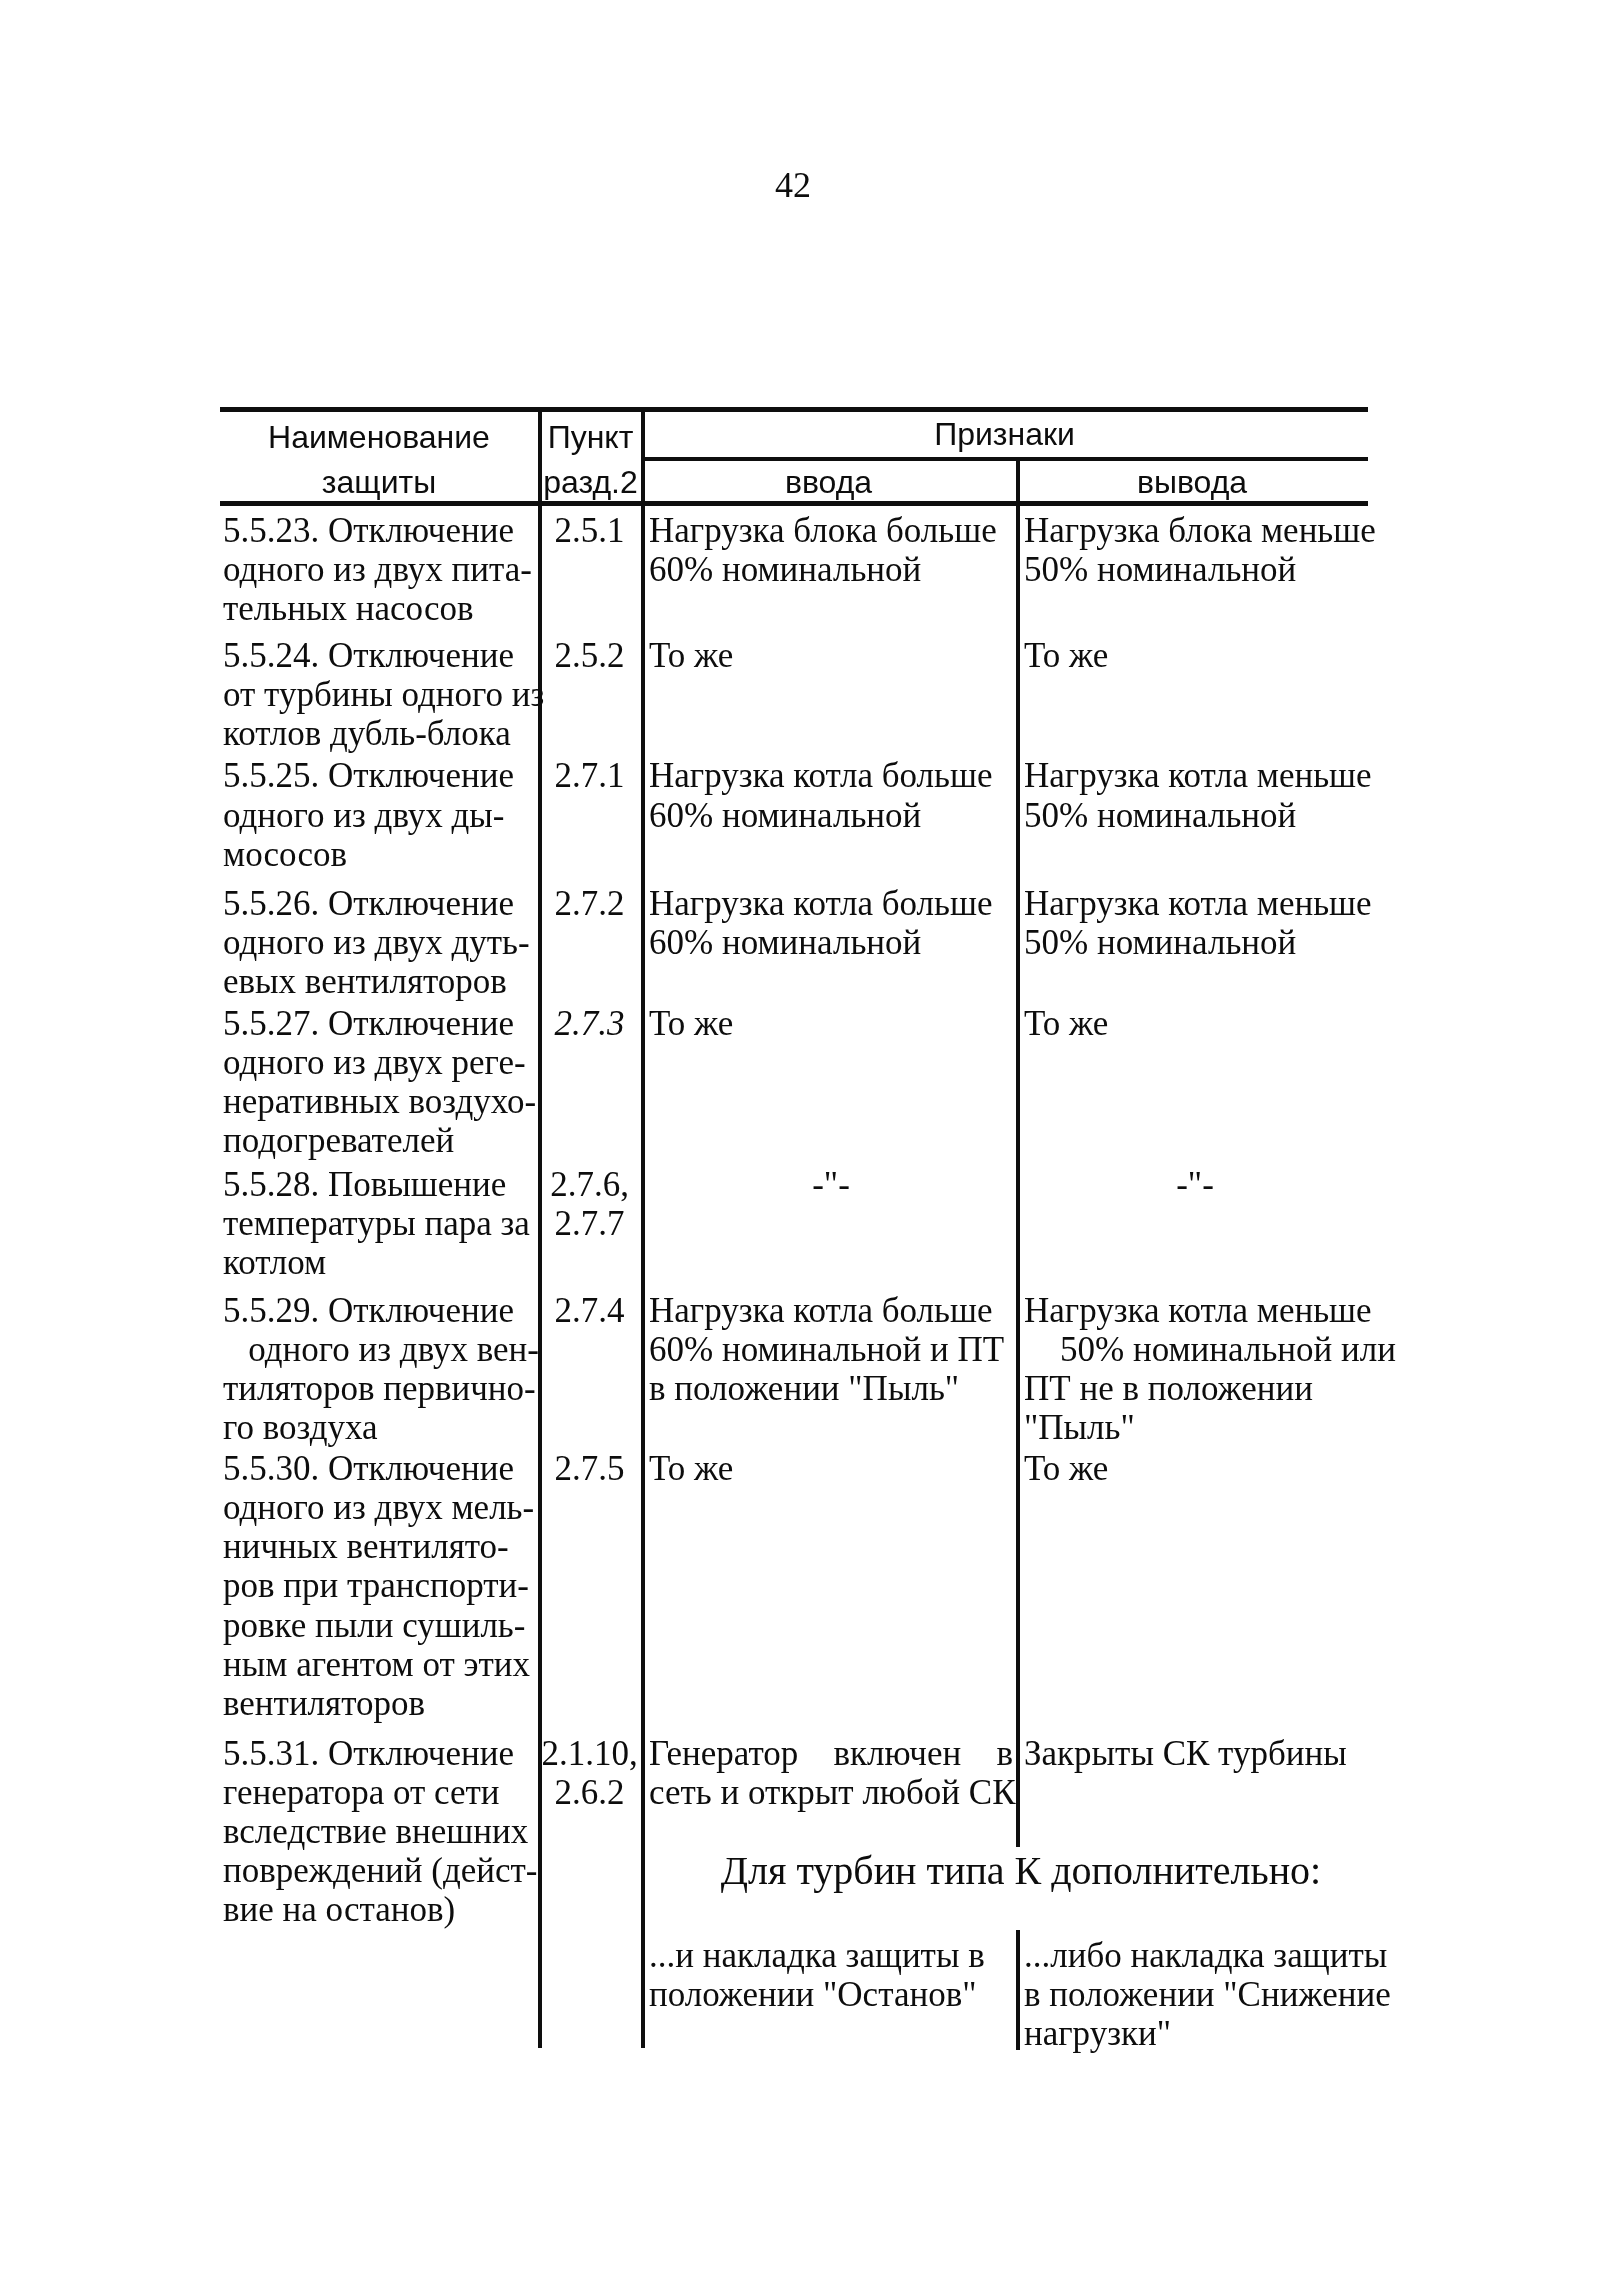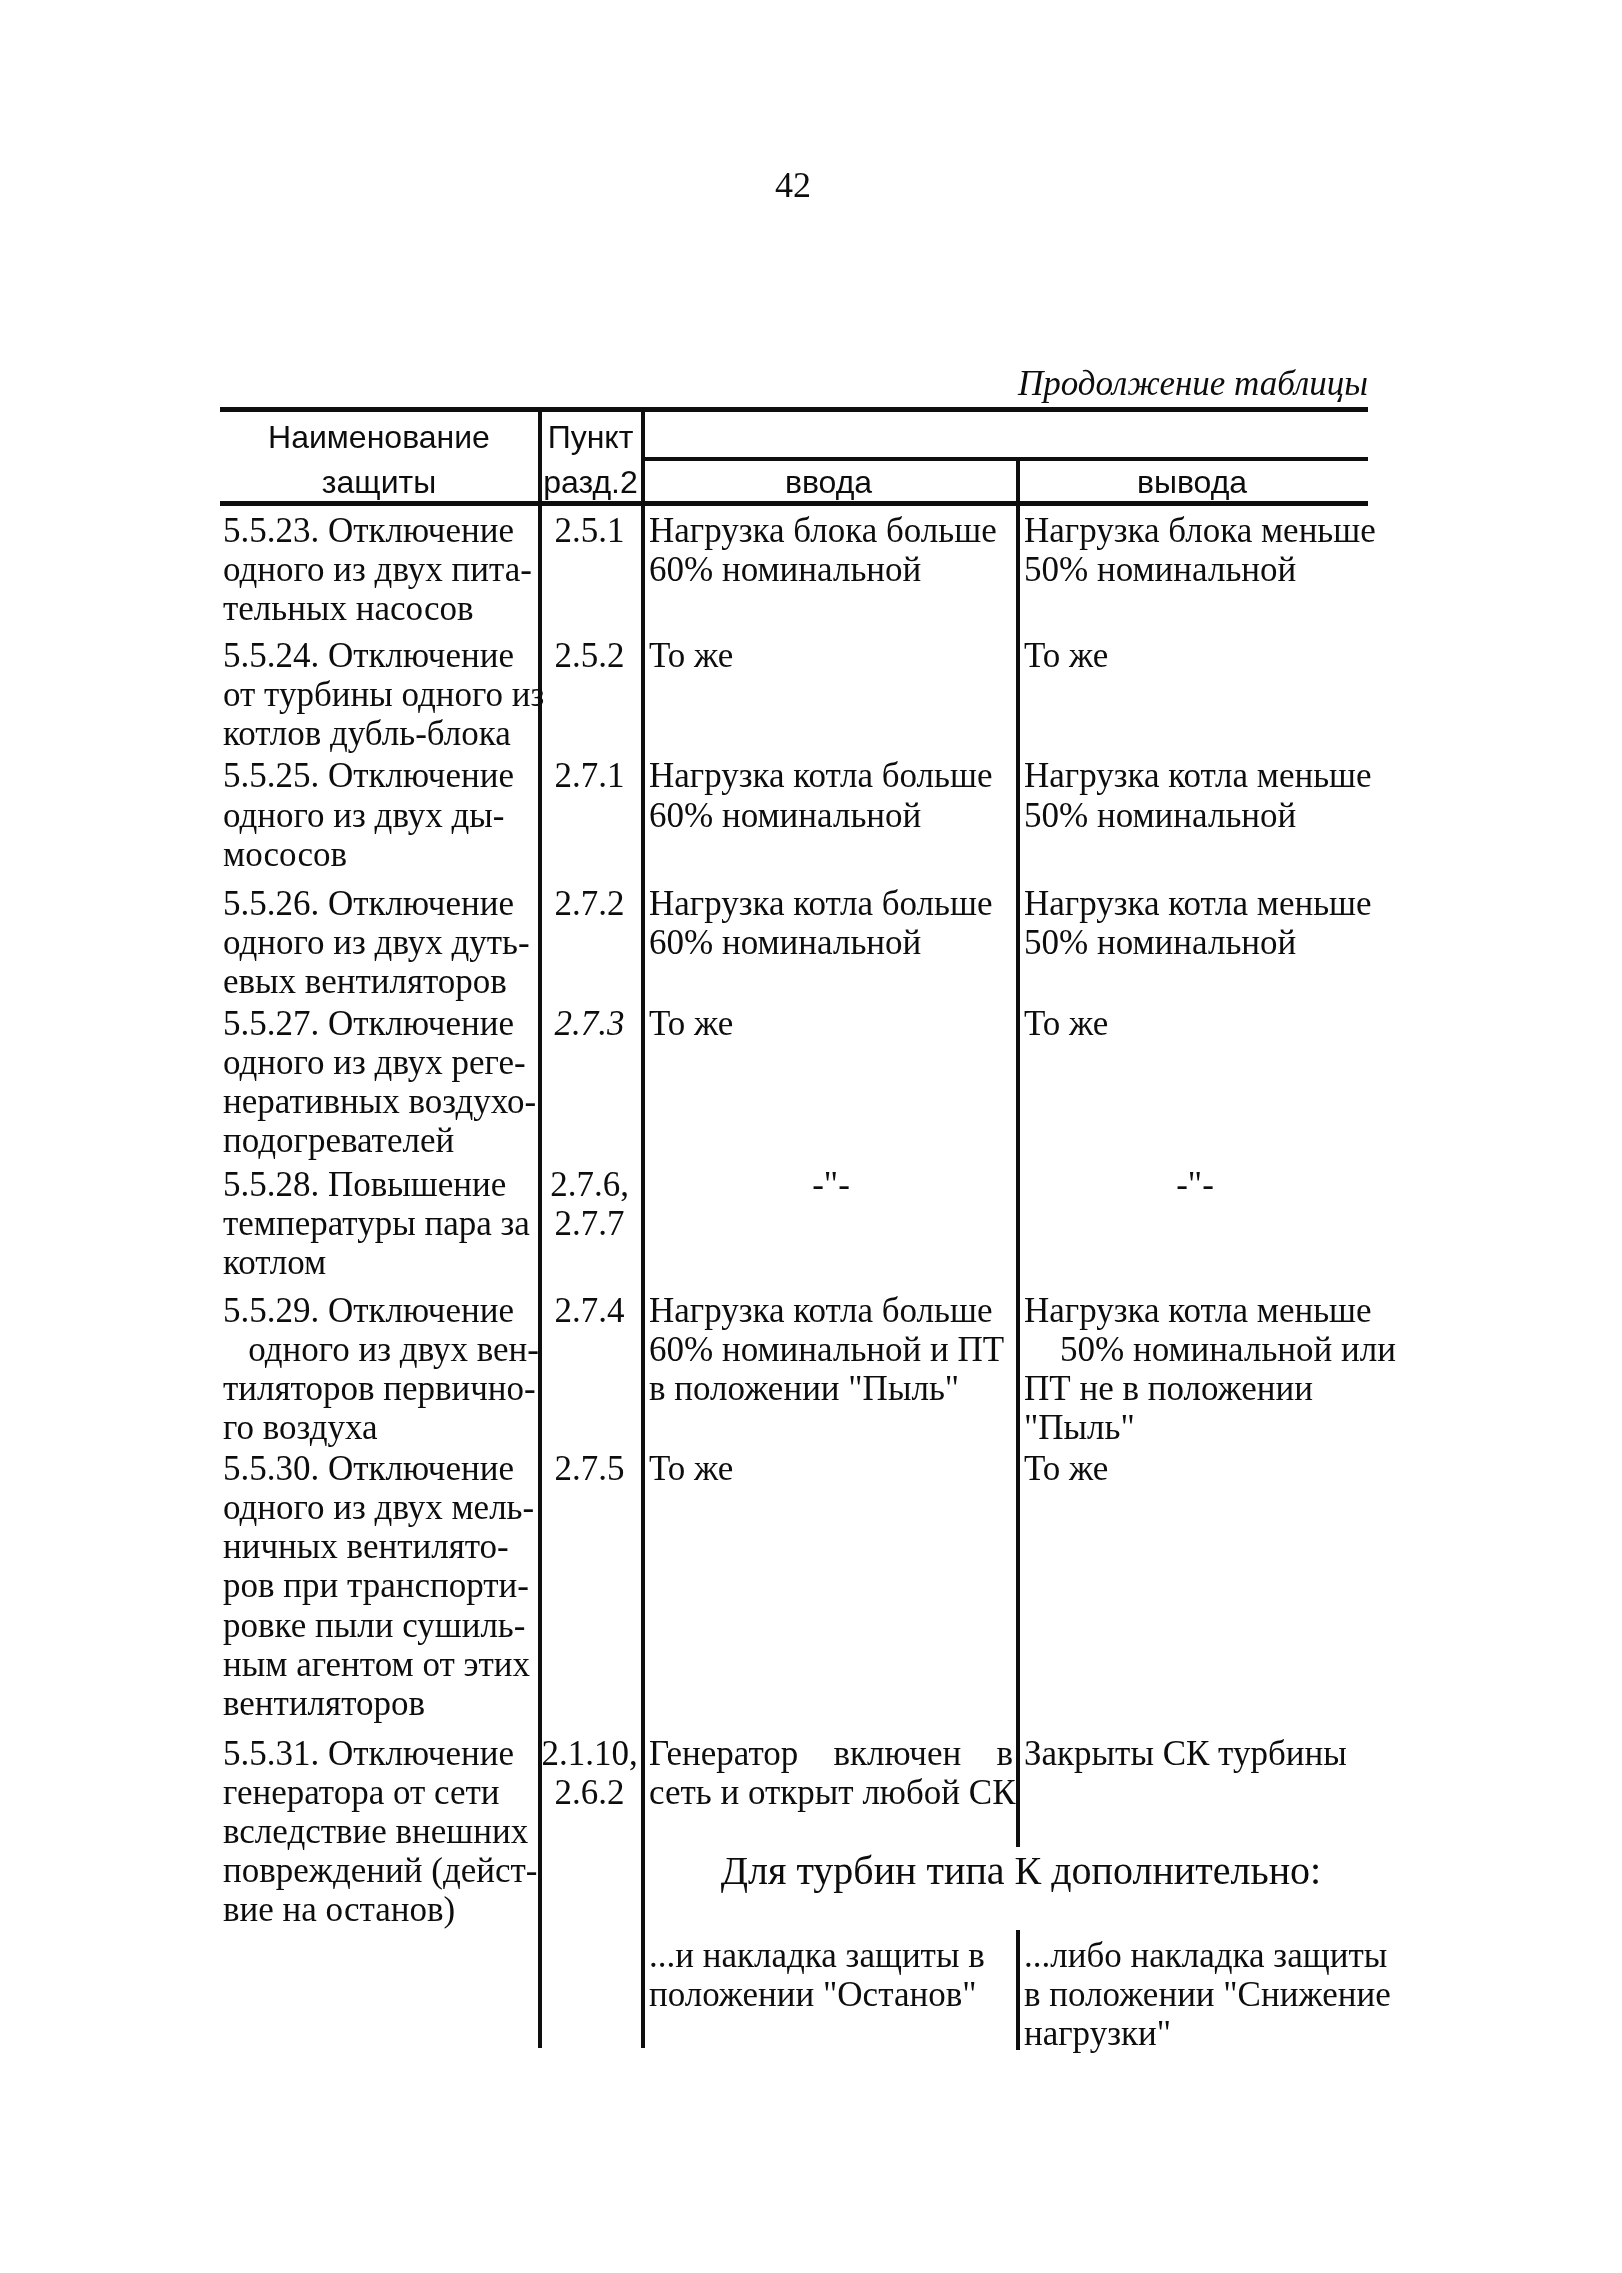--- a/index.html
+++ b/index.html
@@ -35,34 +35,34 @@
   }
   .rowwrap{position:absolute;left:0;top:0;width:0;height:0;}
 </style>
 </head>
 <body>
 
 <div class="page">
 
   <div class="pagenum">42</div>
 
-  <div class="caption">Продолжение таблицы</div>
 
   <div class="hline" style="left:220px;top:407px;width:1148px;height:4.5px;"></div>
   <div class="hline" style="left:641px;top:457px;width:727px;height:3.6px;"></div>
   <div class="hline" style="left:220px;top:501px;width:1148px;height:4.5px;"></div>
   <div class="vline" style="left:538px;top:407px;width:3.6px;height:1641px;"></div>
   <div class="vline" style="left:641px;top:407px;width:3.6px;height:1641px;"></div>
   <div class="vline" style="left:1016px;top:457px;width:3.6px;height:1390px;"></div>
   <div class="vline" style="left:1016px;top:1930px;width:3.6px;height:120px;"></div>
 
   <div class="hdr" style="left:220px;top:418px;width:318px;">Наименование</div>
   <div class="hdr" style="left:220px;top:463px;width:318px;">защиты</div>
   <div class="hdr" style="left:538px;top:418px;width:105px;">Пункт</div>
   <div class="hdr" style="left:538px;top:463px;width:105px;">разд.2</div>
+  <div class="hdr" style="left:641px;top:415px;width:727px;">Признаки</div>
   <div class="hdr" style="left:641px;top:463px;width:375px;">ввода</div>
   <div class="hdr" style="left:1016px;top:463px;width:352px;">вывода</div>
 
   <div class="note">Для турбин типа К дополнительно:</div>
 
   <div>
       <div class="rowwrap">
         <div class="line c1" style="top: 511px;">5.5.23. Отключение</div>
         <div class="line c1" style="top: 550px;">одного из двух пита-</div>
         <div class="line c1" style="top: 589px;">тельных насосов</div>

